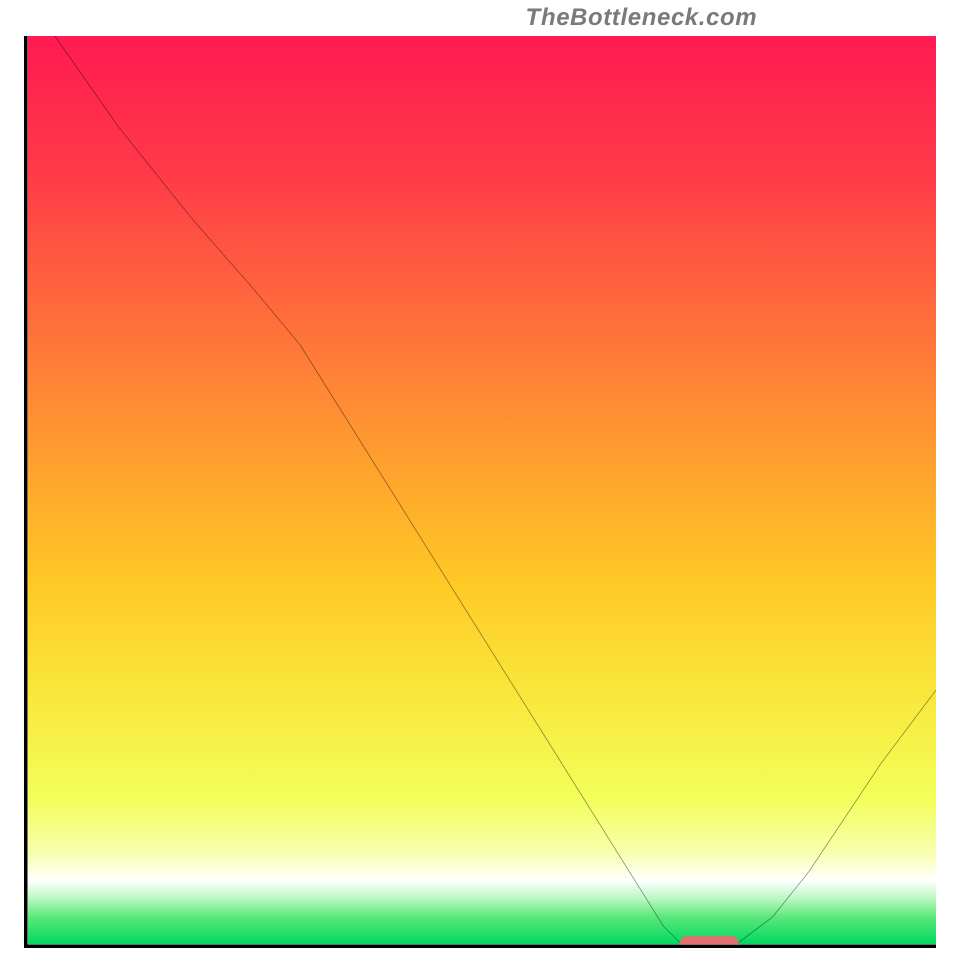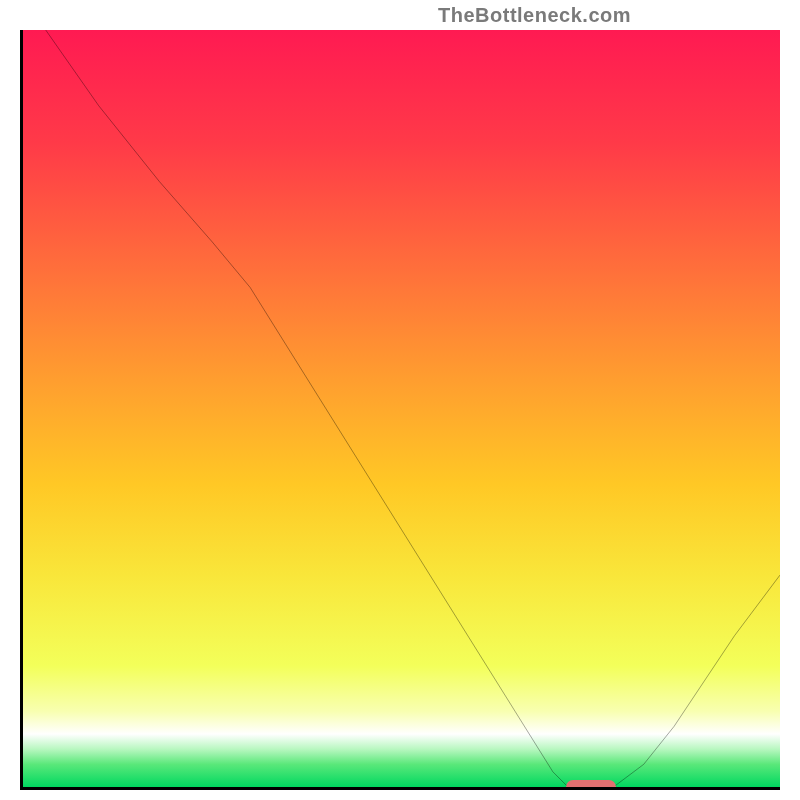--- a/index.html
+++ b/index.html
@@ -7,20 +7,21 @@
     padding: 0;
     width: 800px;
     height: 800px;
     background: #fff;
     font-family: Arial, Helvetica, sans-serif;
   }
   .container {
     position: relative;
     width: 641px;
     height: 800px;
+    font-style: italic;
   }
   .attribution {
     position: absolute;
     top: 4px;
     right: 10px;
     font-size: 20px;
     font-weight: bold;
     color: #7a7a7a;
     letter-spacing: 0.5px;
   }

